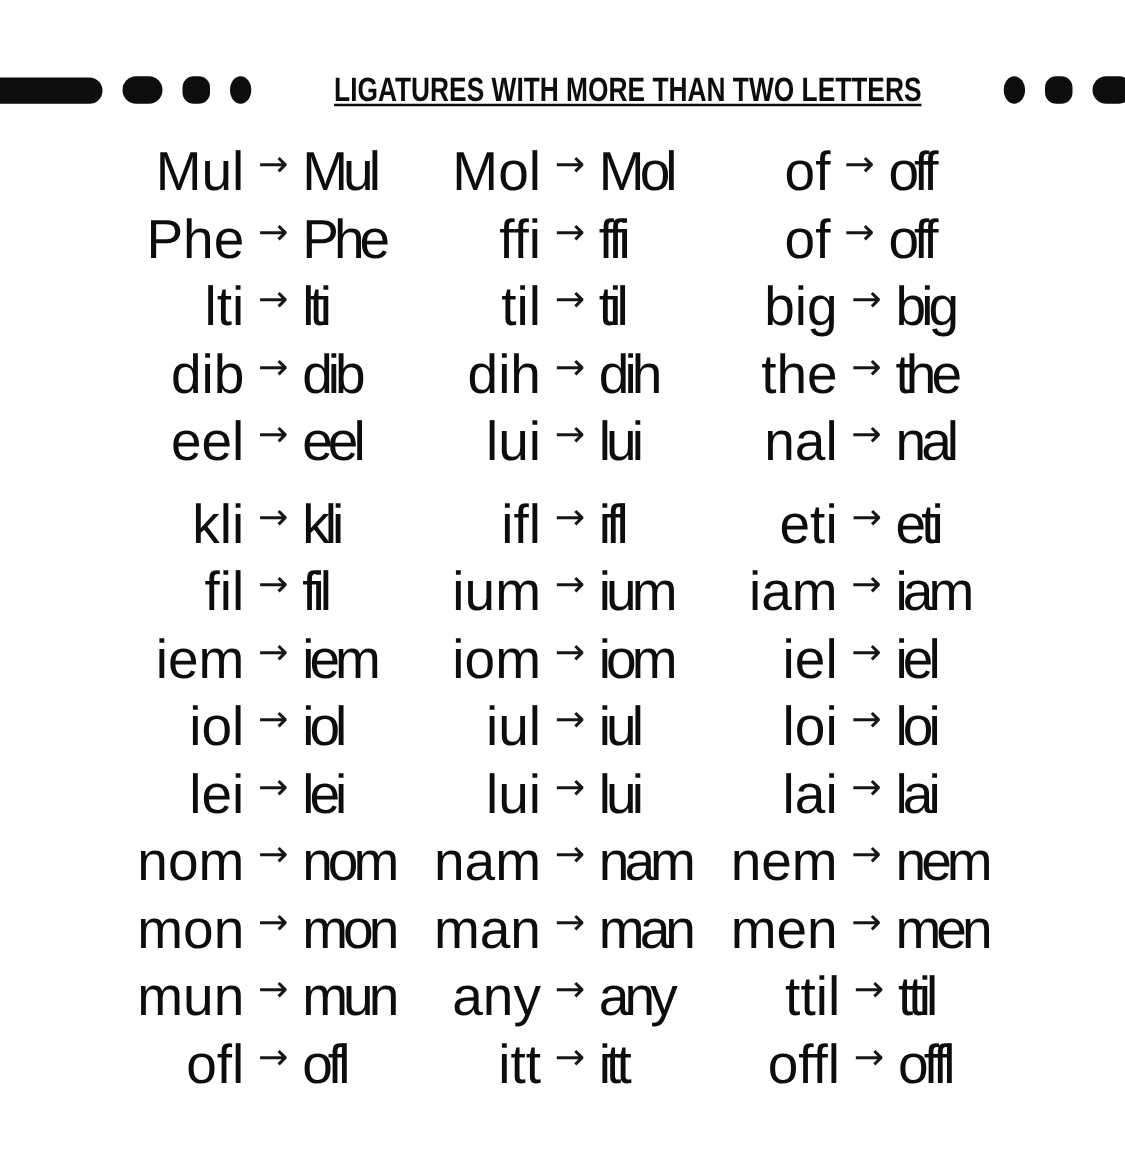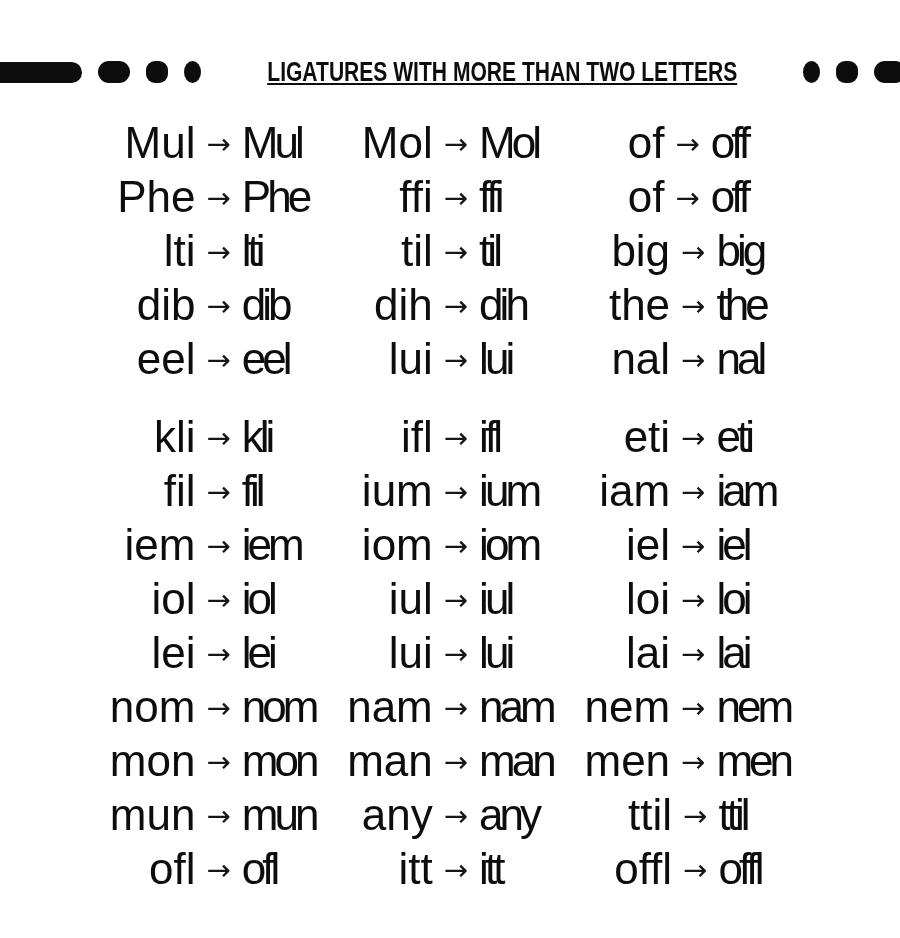--- a/index.html
+++ b/index.html
@@ -26,24 +26,24 @@
     font-weight:700;font-size:27px;letter-spacing:0px;white-space:nowrap;
     transform:scaleX(0.78);transform-origin:center;
     color:#0d0d0d;
   }
   
   .lig-grid{
     position:absolute;top:116px;left:94px;width:712px;
     display:grid;grid-template-columns:repeat(3,1fr);
   }
   .pair{
-    height:54px;display:flex;align-items:center;justify-content:center;
+    height:54px;display:flex;align-items:flex-start;justify-content:center;
     white-space:nowrap;
   }
-  .gap-above{margin-top:24px;}
+  .gap-above{margin-top:12px;}
   .src,.res{font-size:44px;line-height:1;color:#0d0d0d;}
   .res{letter-spacing:-0.09em;}
   .arrow{
     font-size:29px;line-height:1;margin:0 11px;color:#161616;
     font-family:"DejaVu Sans",sans-serif;font-weight:400;
     position:relative;top:1px;
   }
 </style>
 </head>
 <body>

